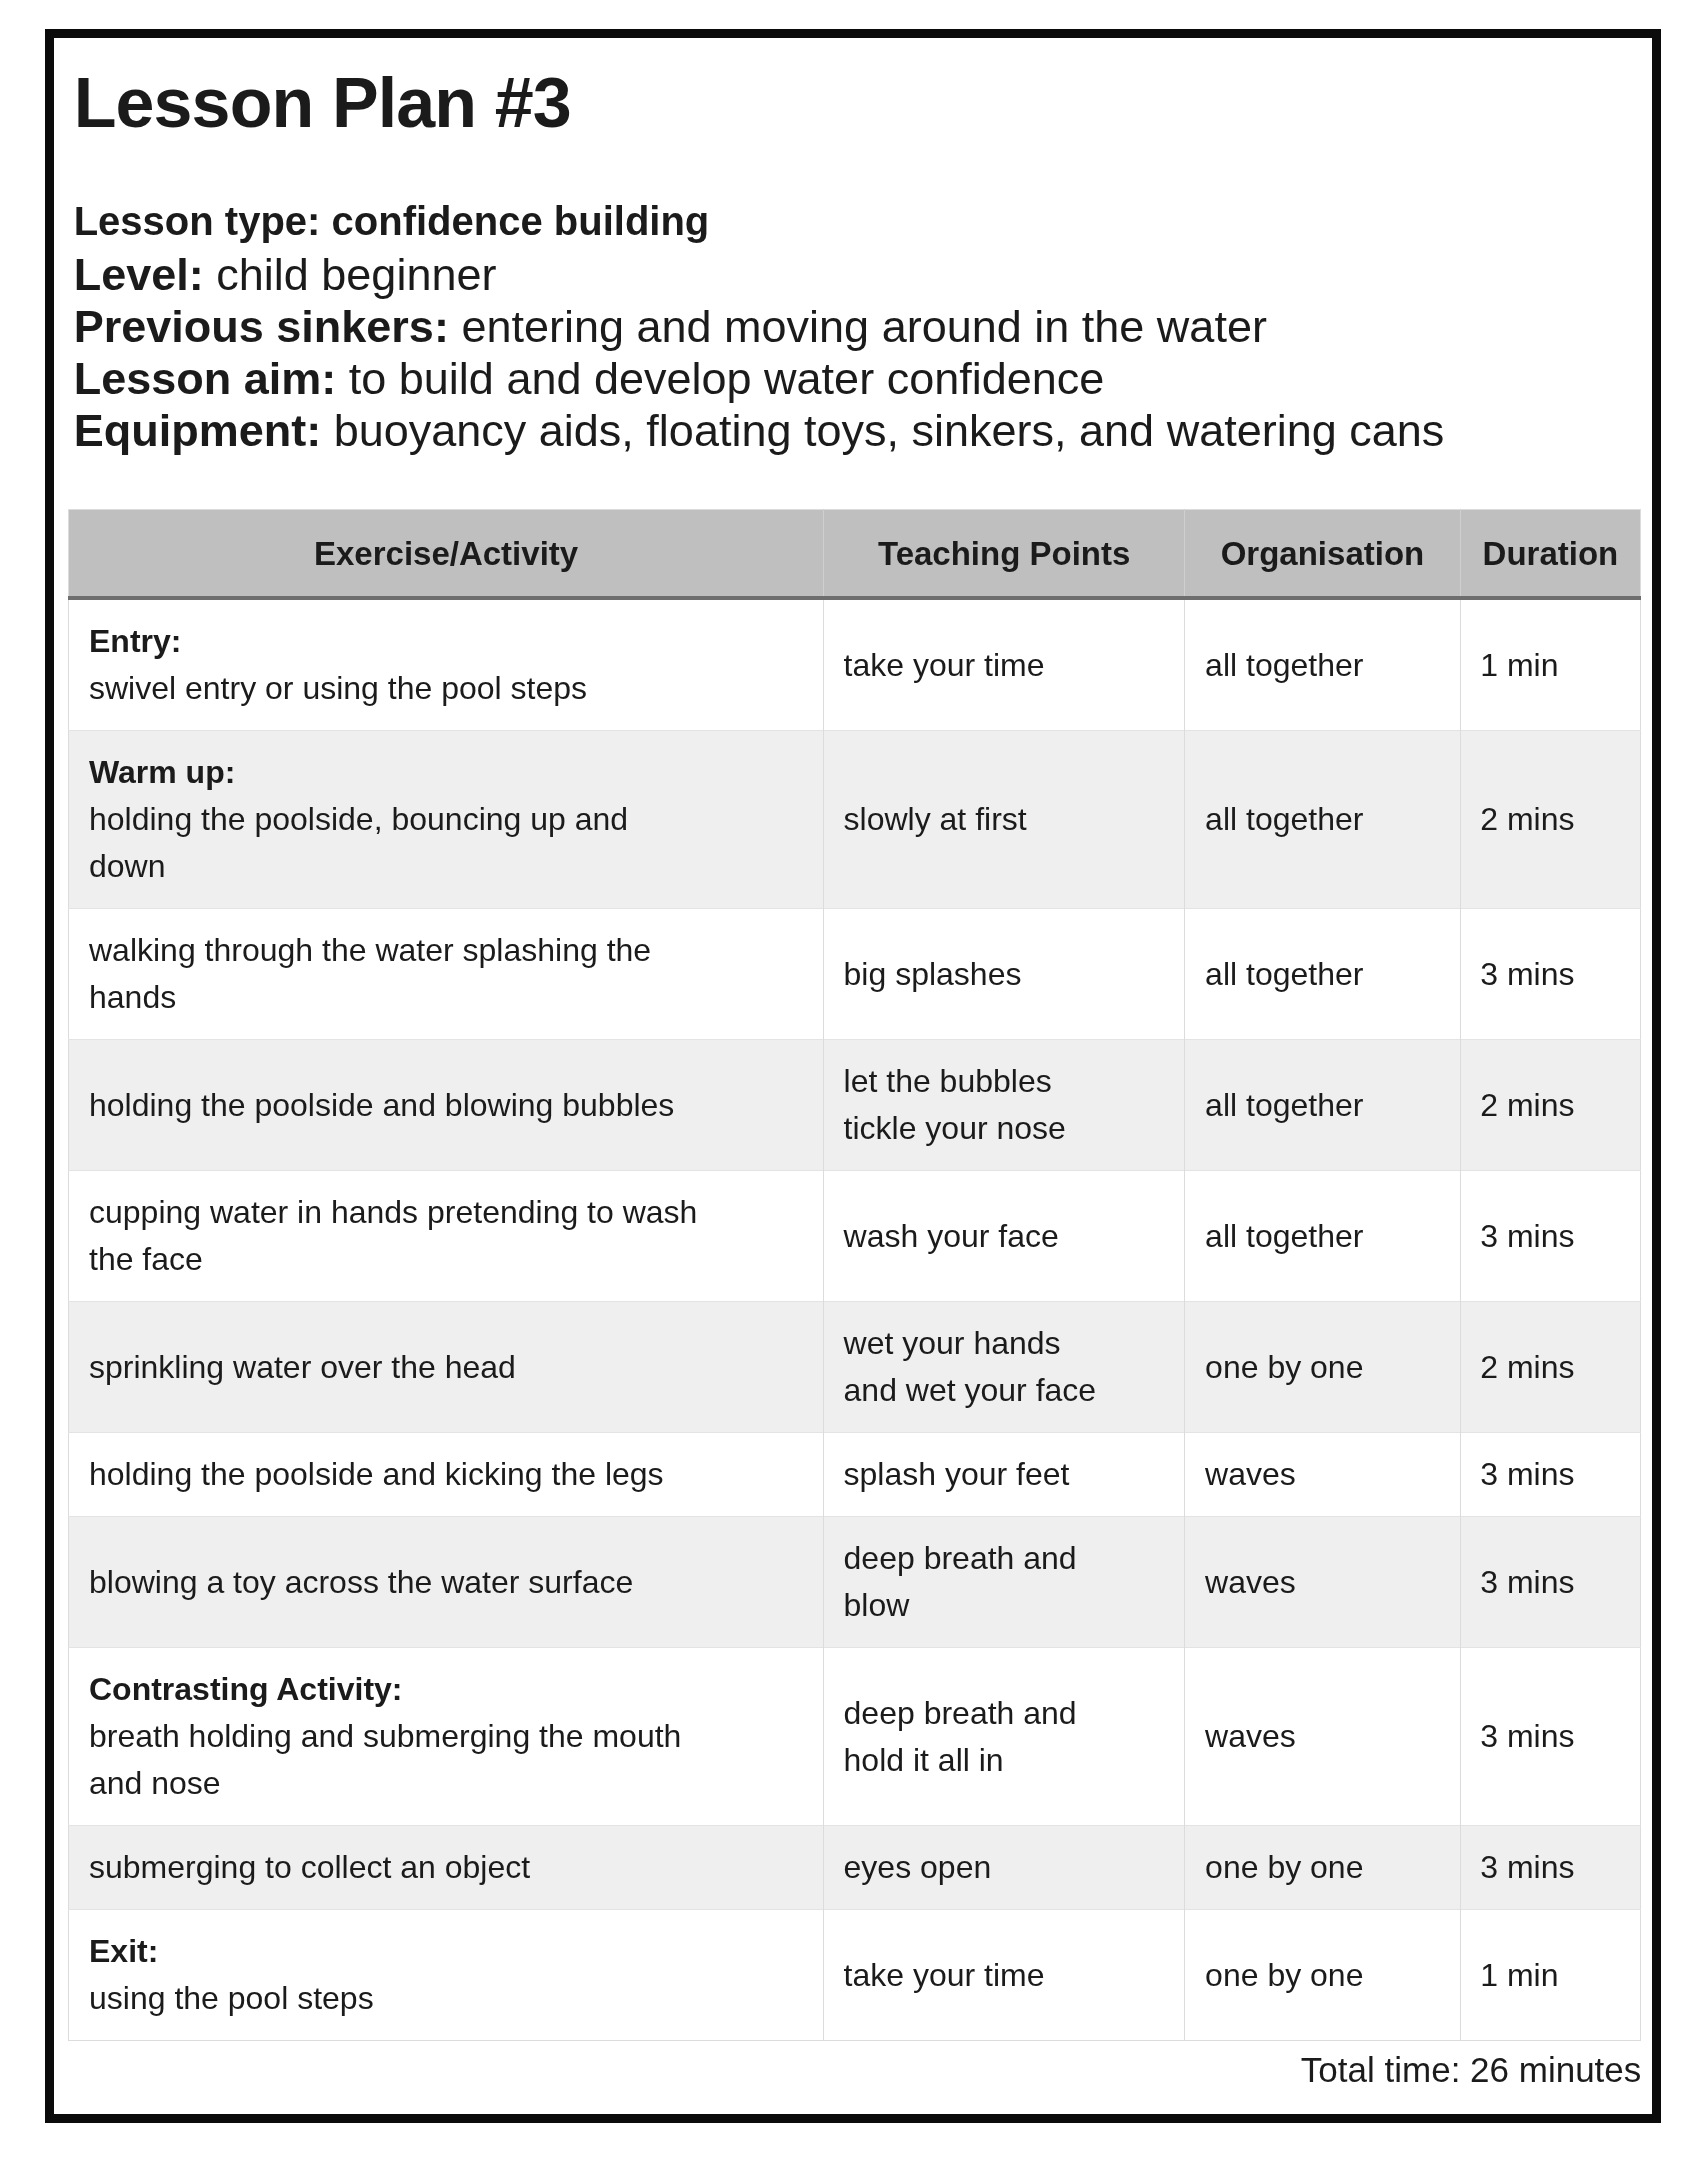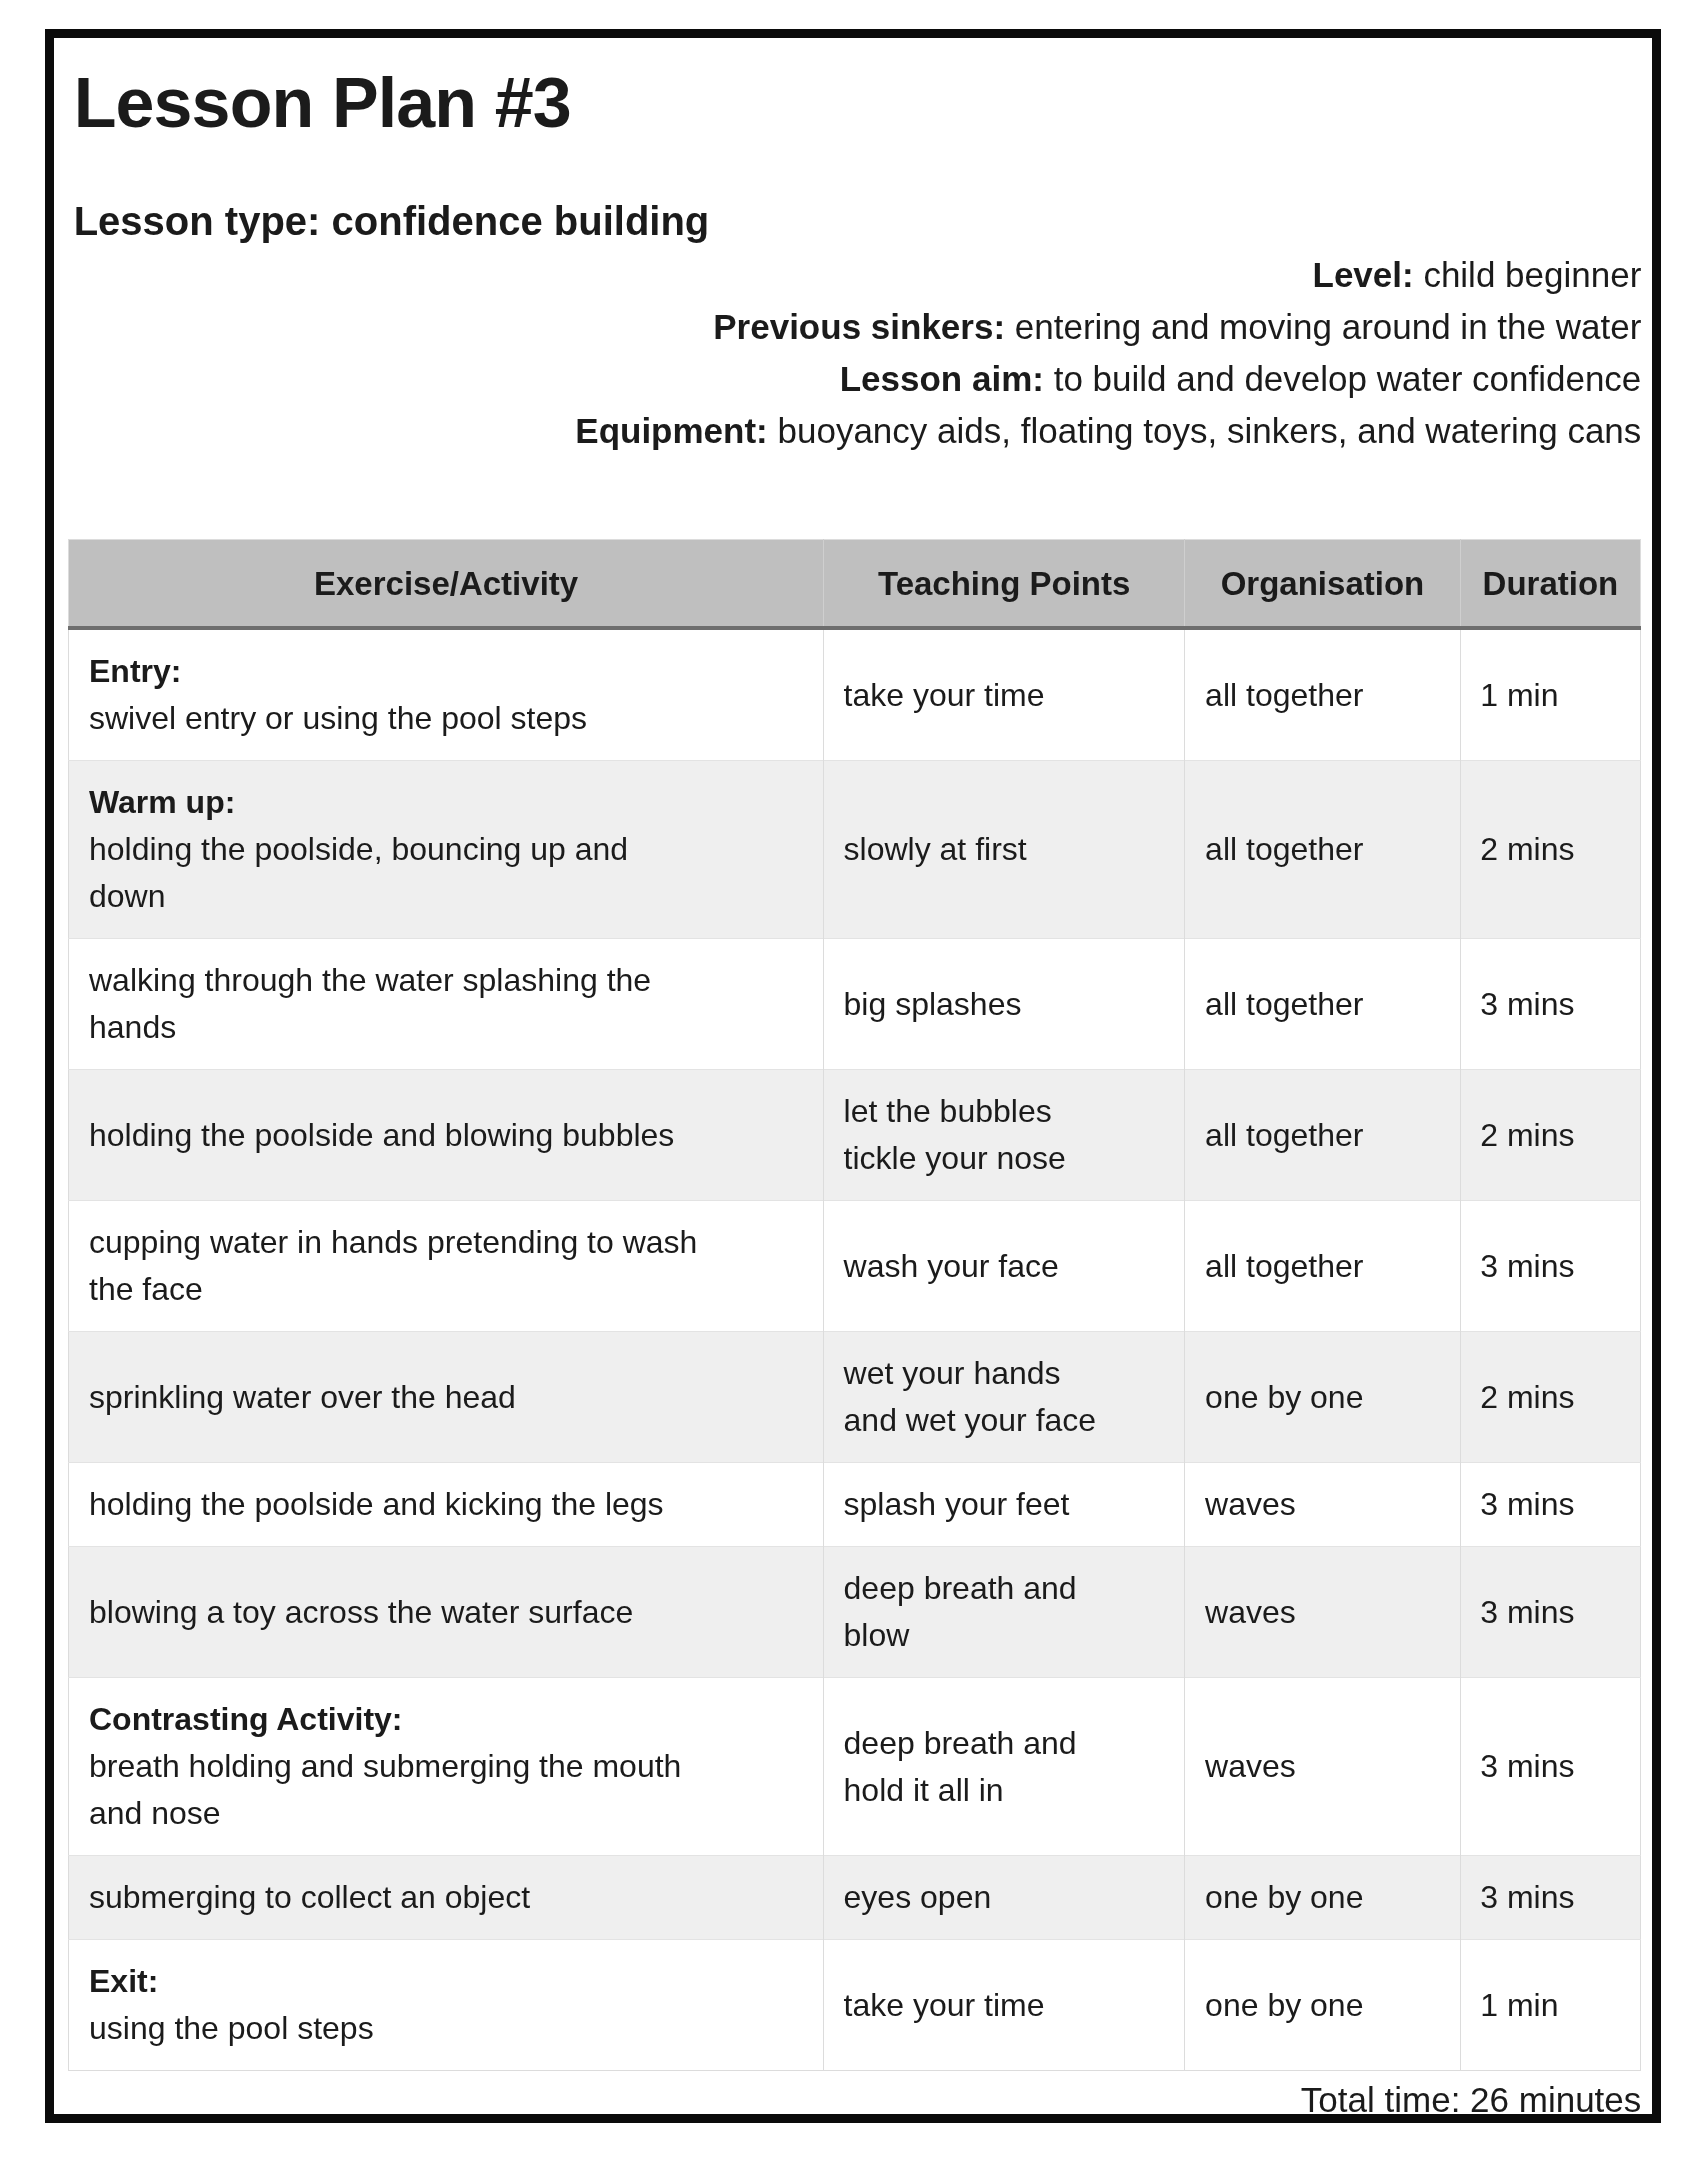--- a/index.html
+++ b/index.html
@@ -39,31 +39,30 @@
     letter-spacing:-0.9px;
   }
   .lesson-type{
     margin:50px 0 0 5.4px;
     font-size:40px;
     font-weight:700;
     line-height:52px;
   }
   .meta{
     margin:1.8px 0 0 5.4px;
-    font-size:35px;
+    font-size:45px;
     line-height:52px;
     list-style:none;
-    text-align:right;
   }
   .meta .lbl{font-weight:700;}
   .plan-table{
     display:table;
     table-layout:fixed;
     width:1573px;
-    margin-top:82px;
+    margin-top:52px;
     border:0.9px solid var(--grid-line);
     border-collapse:collapse;
     font-size:32px;
     line-height:47px;
   }
   .tr{display:table-row;}
   .th{
     display:table-cell;
     background:var(--head-bg);
     font-size:33px;

